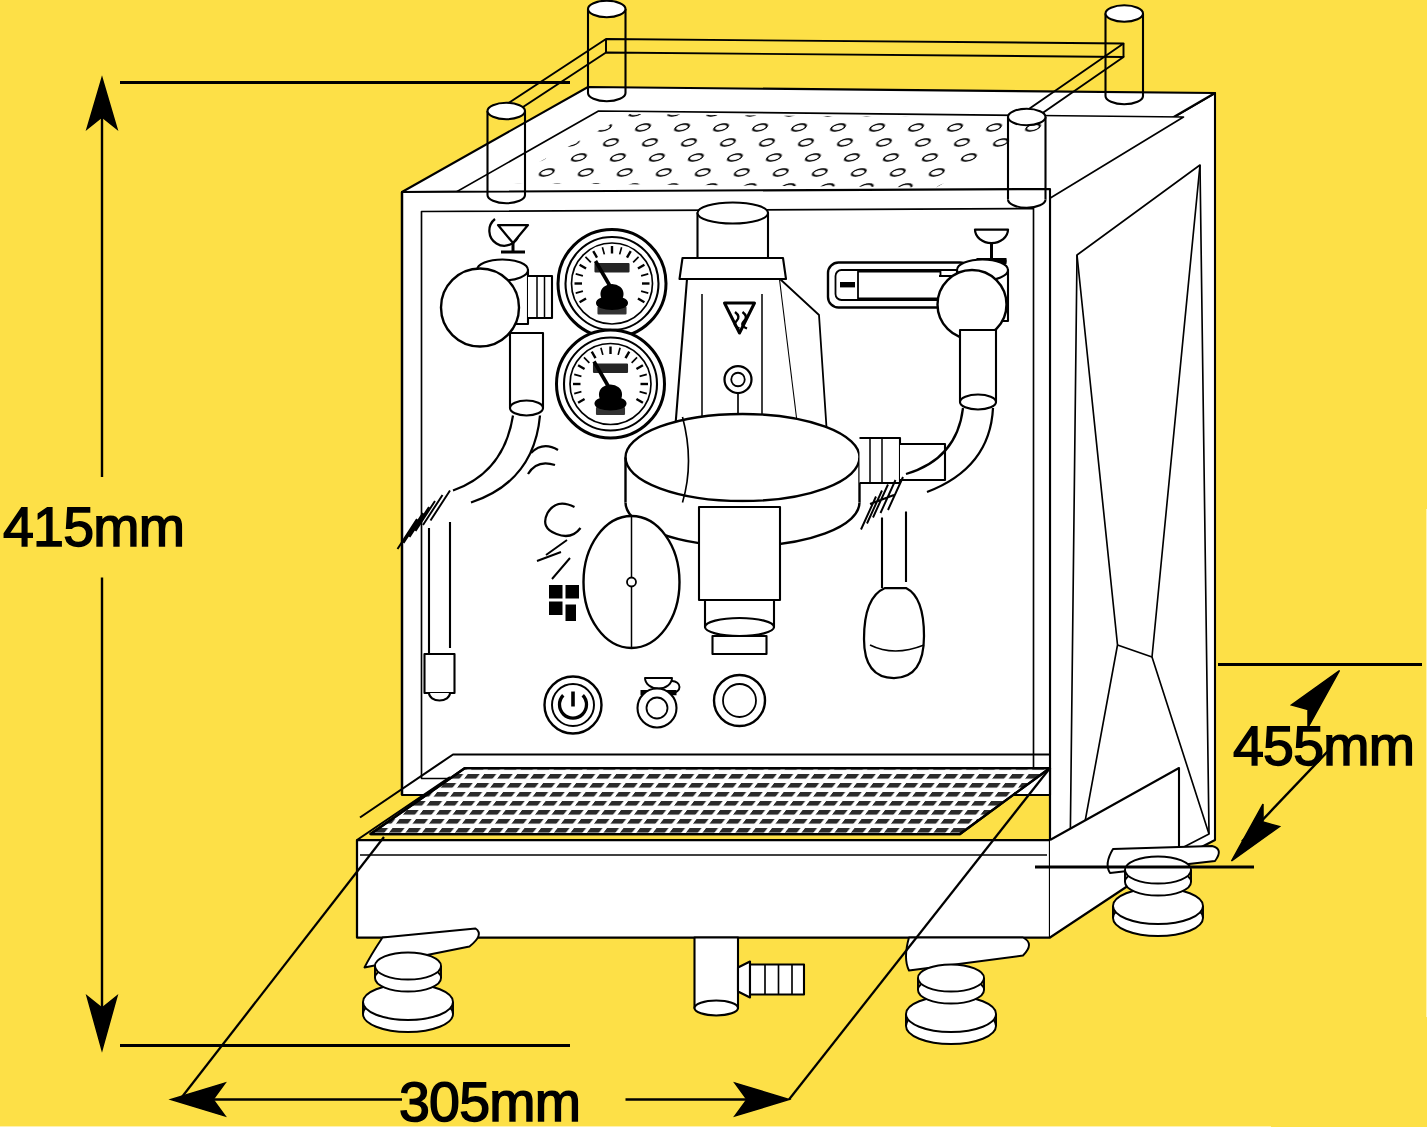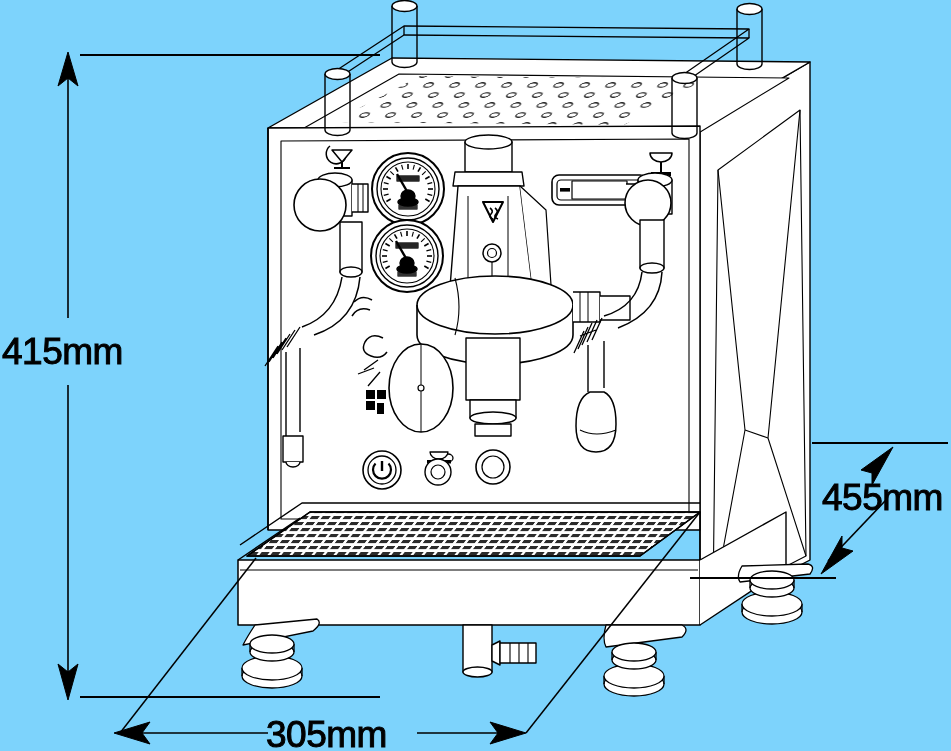--- a/index.html
+++ b/index.html
@@ -1,18 +1,18 @@
 <!DOCTYPE html>
 <html><head>
 <meta charset="utf-8">
 <style>
   html,body{margin:0;padding:0;background:#ffffff;}
   body{width:951px;height:751px;overflow:hidden;
        font-family:"Liberation Sans",sans-serif;color:#000;}
-  #stage{position:relative;width:951px;height:751px;background:#7dd3fc;}
+  #stage{position:relative;width:951px;height:751px;background:#fde047;}
   svg{display:block;position:absolute;top:0;left:0;}
   .dimtext{font-family:"Liberation Sans",sans-serif;font-size:37px;fill:#000;
            letter-spacing:-0.5px;}
 </style>
 </head>
 <body>
 
 <div id="stage">
 
 <svg width="951" height="751" viewBox="0 0 951 751">

